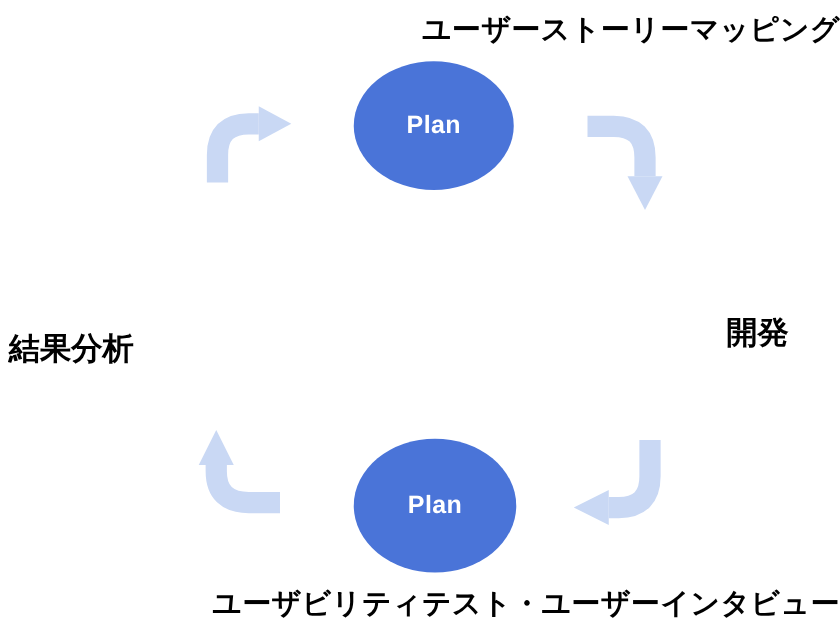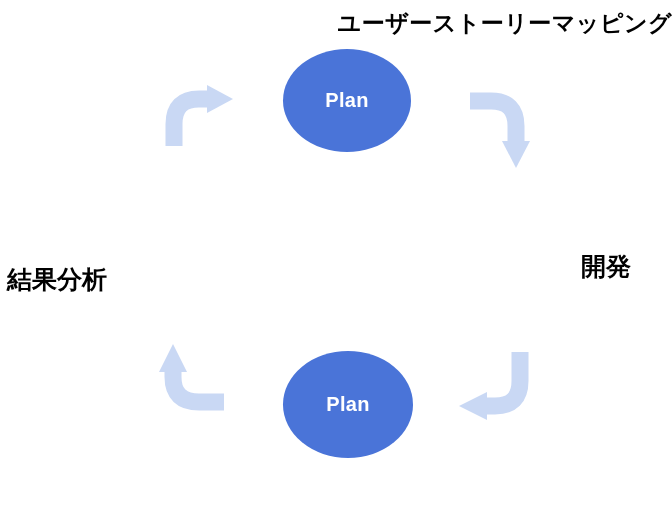--- a/index.html
+++ b/index.html
@@ -111,14 +111,15 @@
 
   <div class="node node-check">
     <span>Plan</span>
   </div>
 
 
   <div class="side-label side-left">結果分析</div>
 
   <div class="side-label side-right">開発</div>
 
+  <div class="caption caption-bottom">ユーザビリティテスト・ユーザーインタビュー</div>
 
 </div>
 
 </body></html>

